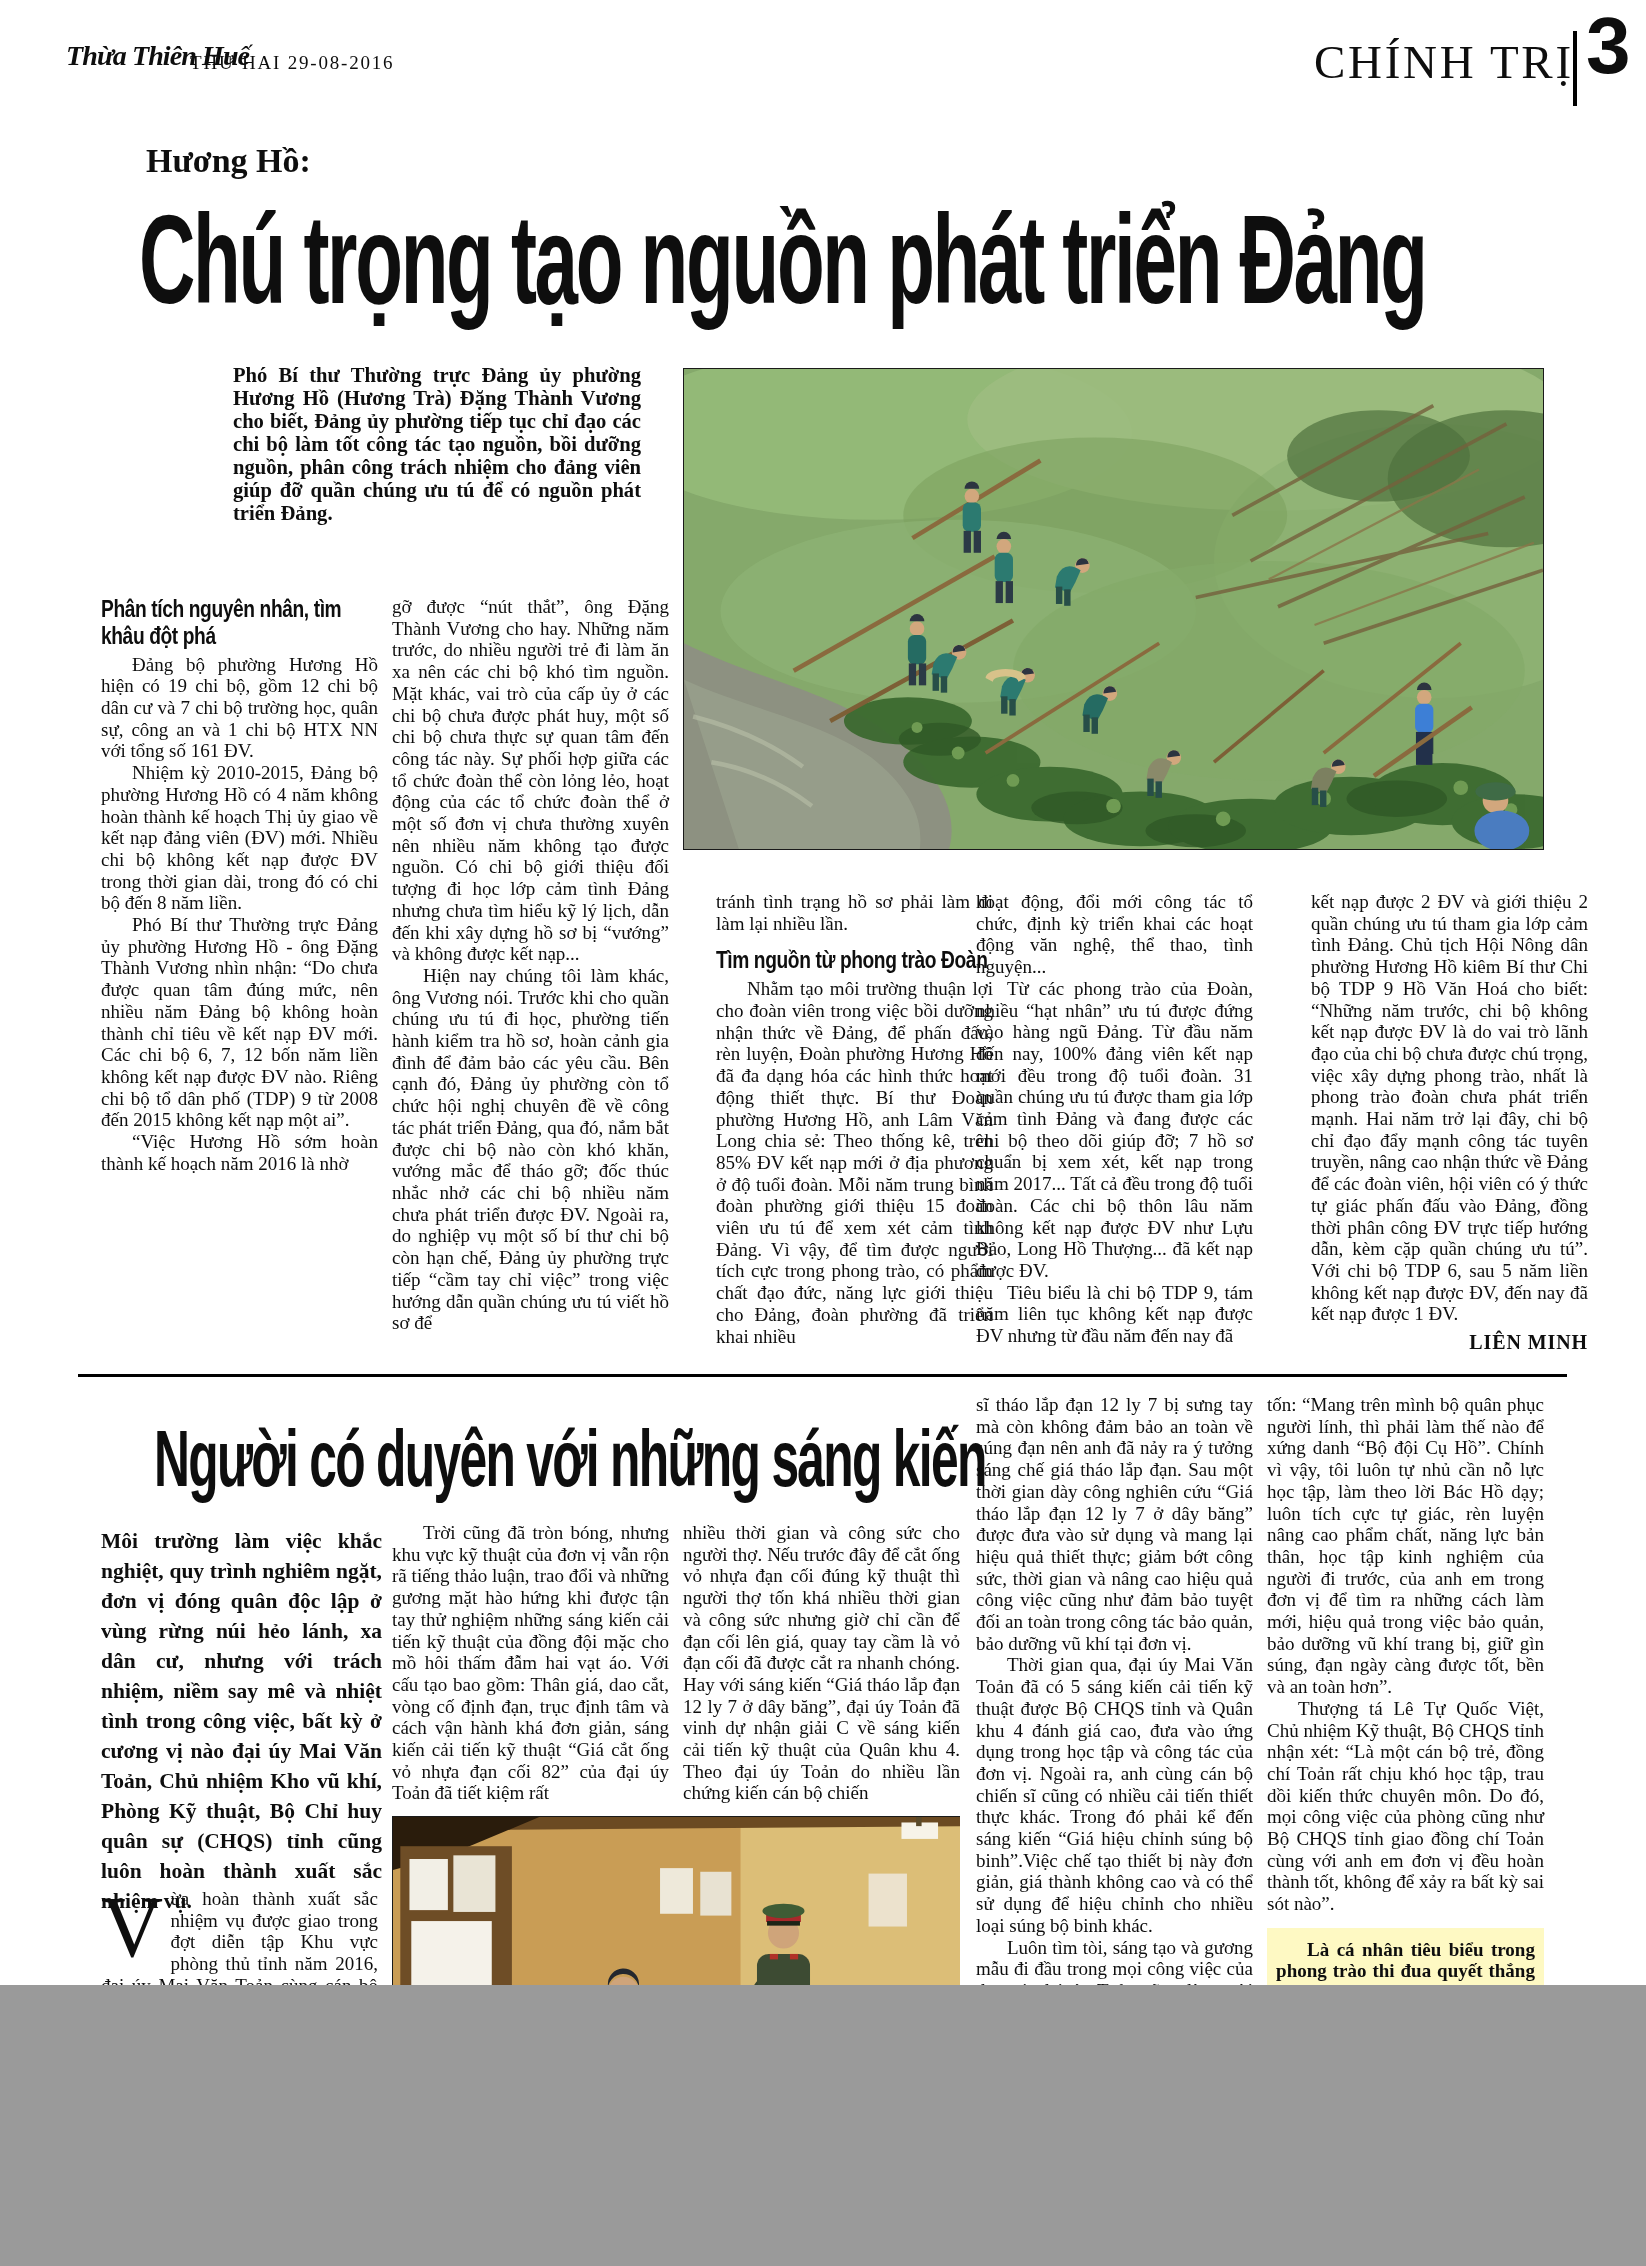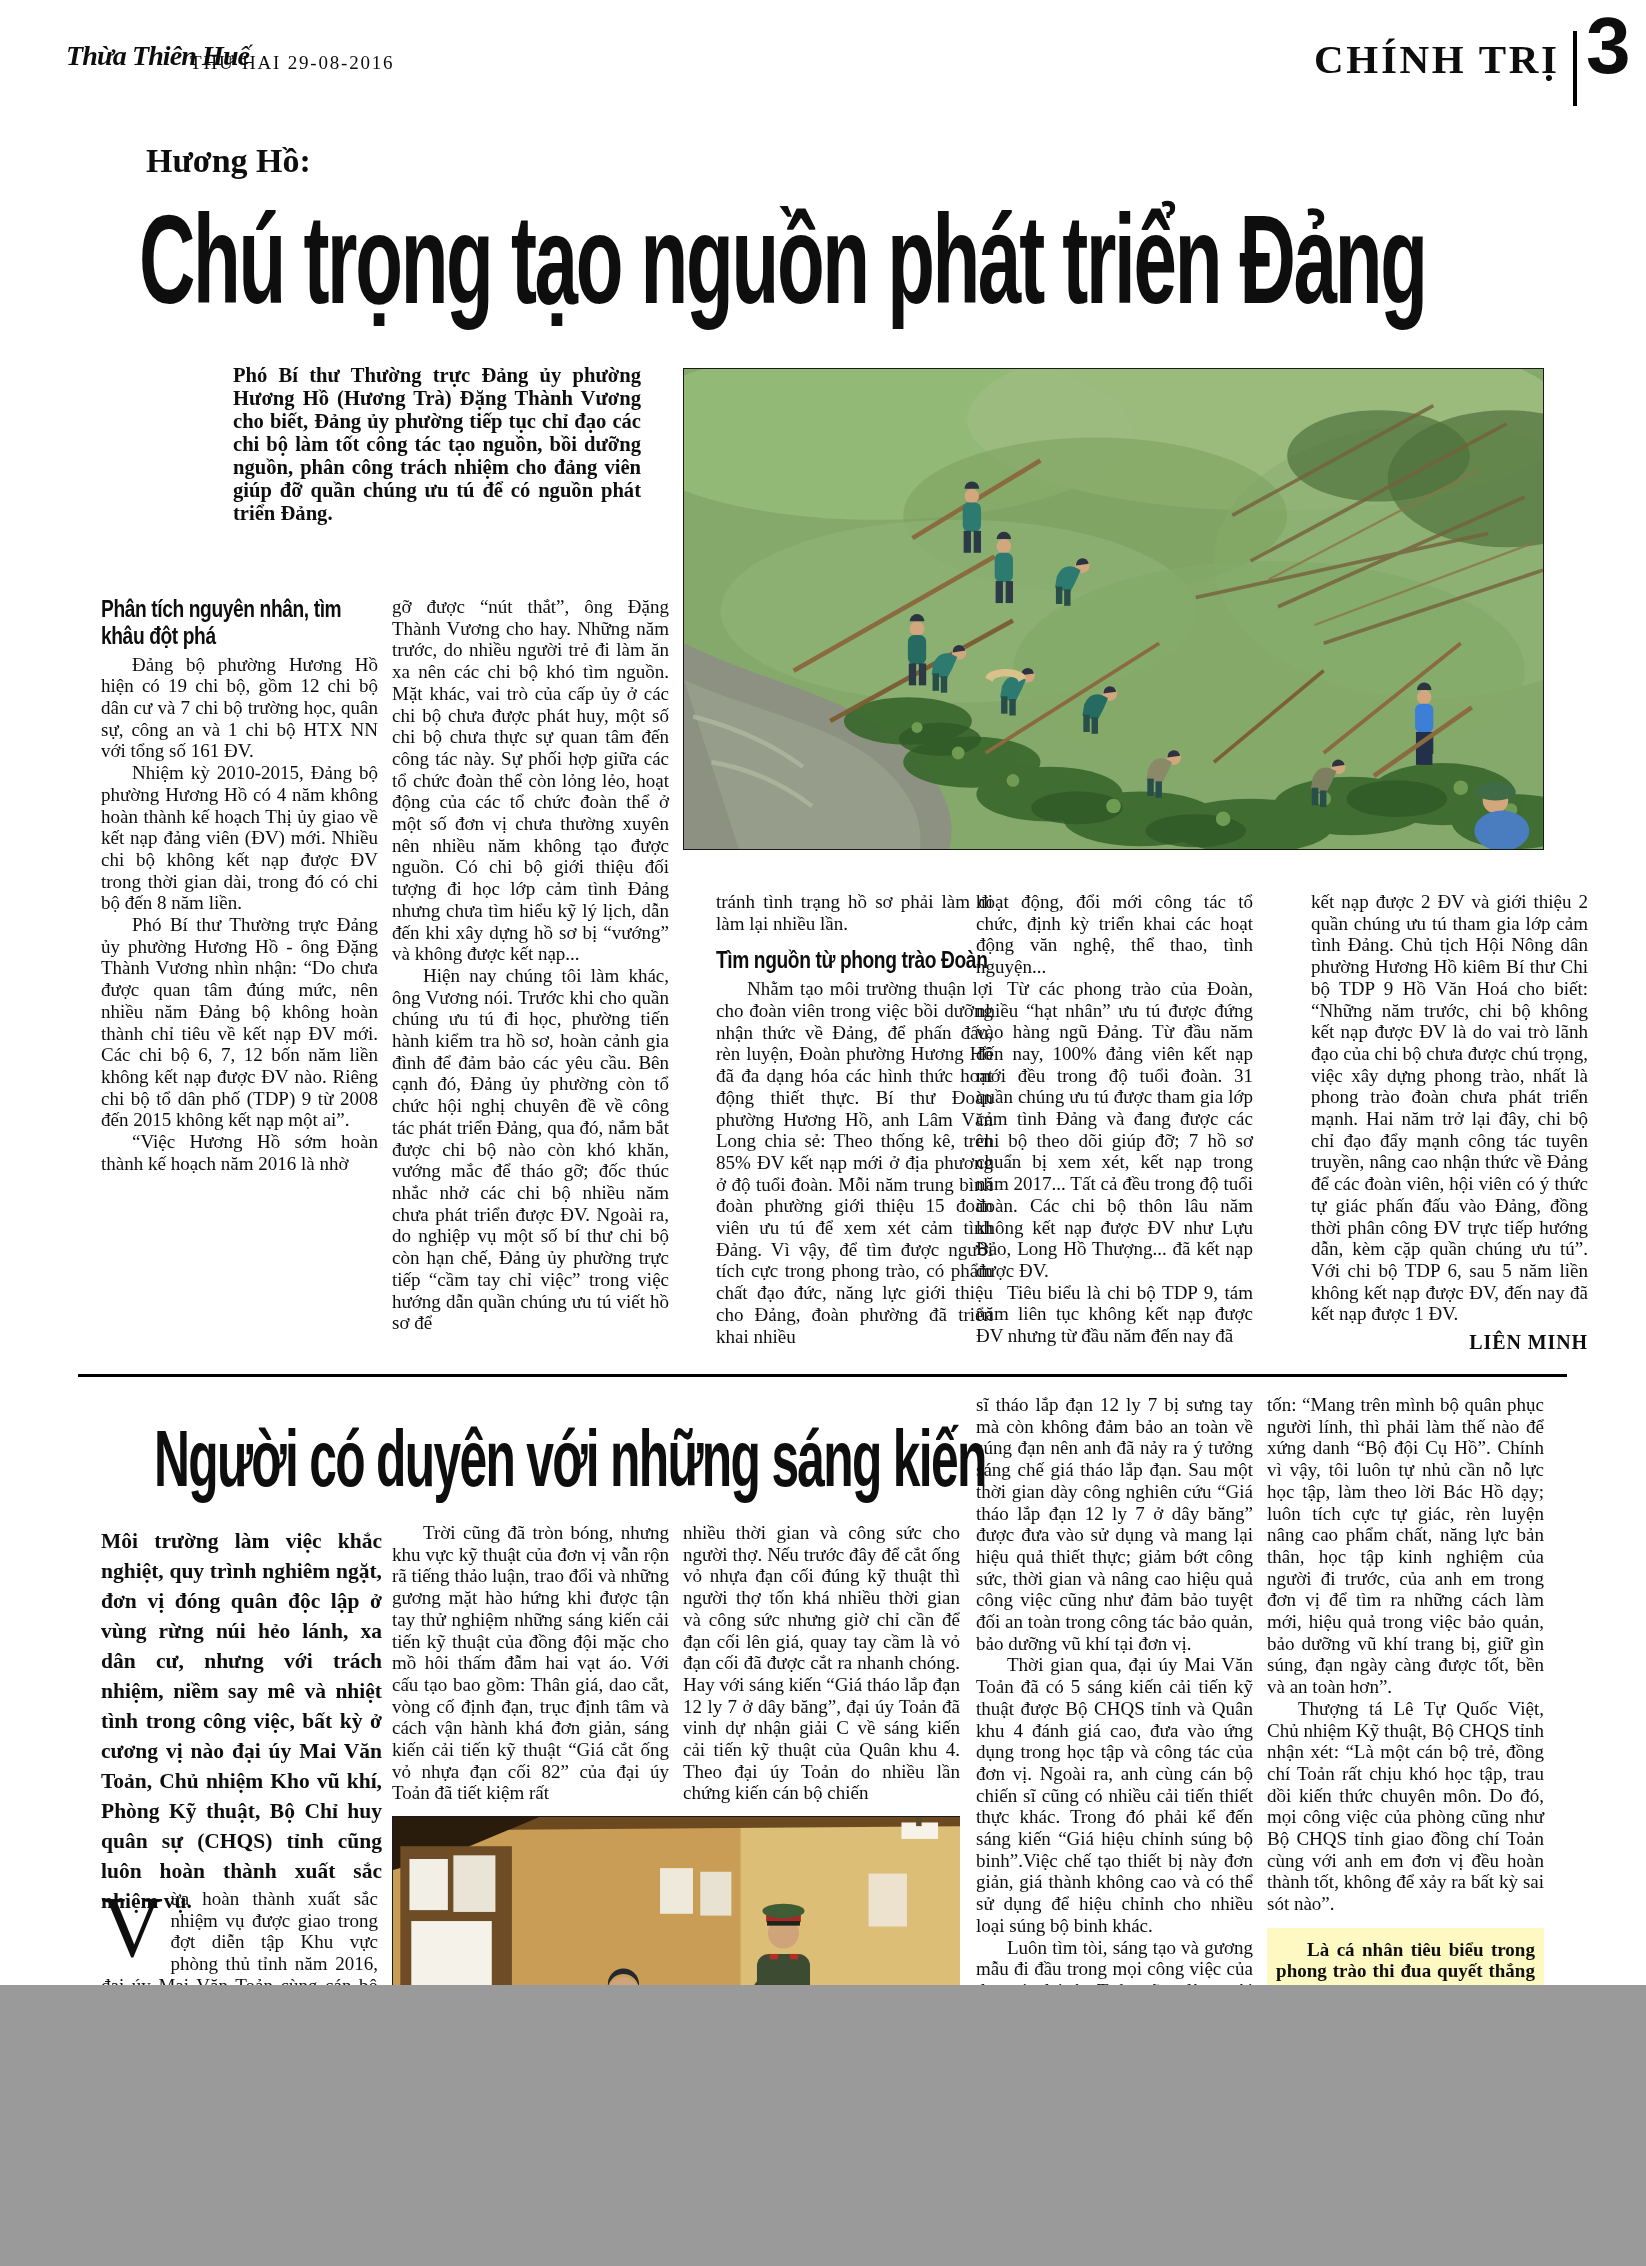--- a/index.html
+++ b/index.html
@@ -6,21 +6,21 @@
   #page {
     position:relative; width:1647px; height:1985px; margin:0 auto;
     background:#ffffff; overflow:hidden;
     font-family:"Liberation Serif", serif; color:#0e0e0e;
   }
   .abs { position:absolute; }
 
   
   .masthead { left:66px; top:40px; font-style:italic; font-weight:bold; font-size:28px; letter-spacing:-0.9px; }
   .dateline { left:190px; top:52px; font-size:19px; letter-spacing:1.8px; }
-  .section  { left:1314px; top:35px; font-size:41px; letter-spacing:2.7px;font-weight:bold; }
+  .section  { left:1314px; top:35px; font-size:47px; letter-spacing:2.7px; }
   .vrule    { left:1573px; top:31px; width:3.7px; height:75px; background:#000; }
   .pagenum  { left:1586px; top:5.5px; font-family:"Liberation Sans", sans-serif; font-weight:bold; font-size:80px; line-height:1; }
 
   
   .kicker { left:146px; top:142px; font-weight:bold; font-size:34px; }
   .hl1 {
     left:139px; top:186px; font-family:"Liberation Sans", sans-serif; font-weight:bold;
     font-size:126px; line-height:1.18; letter-spacing:-3.7px; white-space:nowrap;
     transform:scaleX(0.62); transform-origin:0 0;
   }

